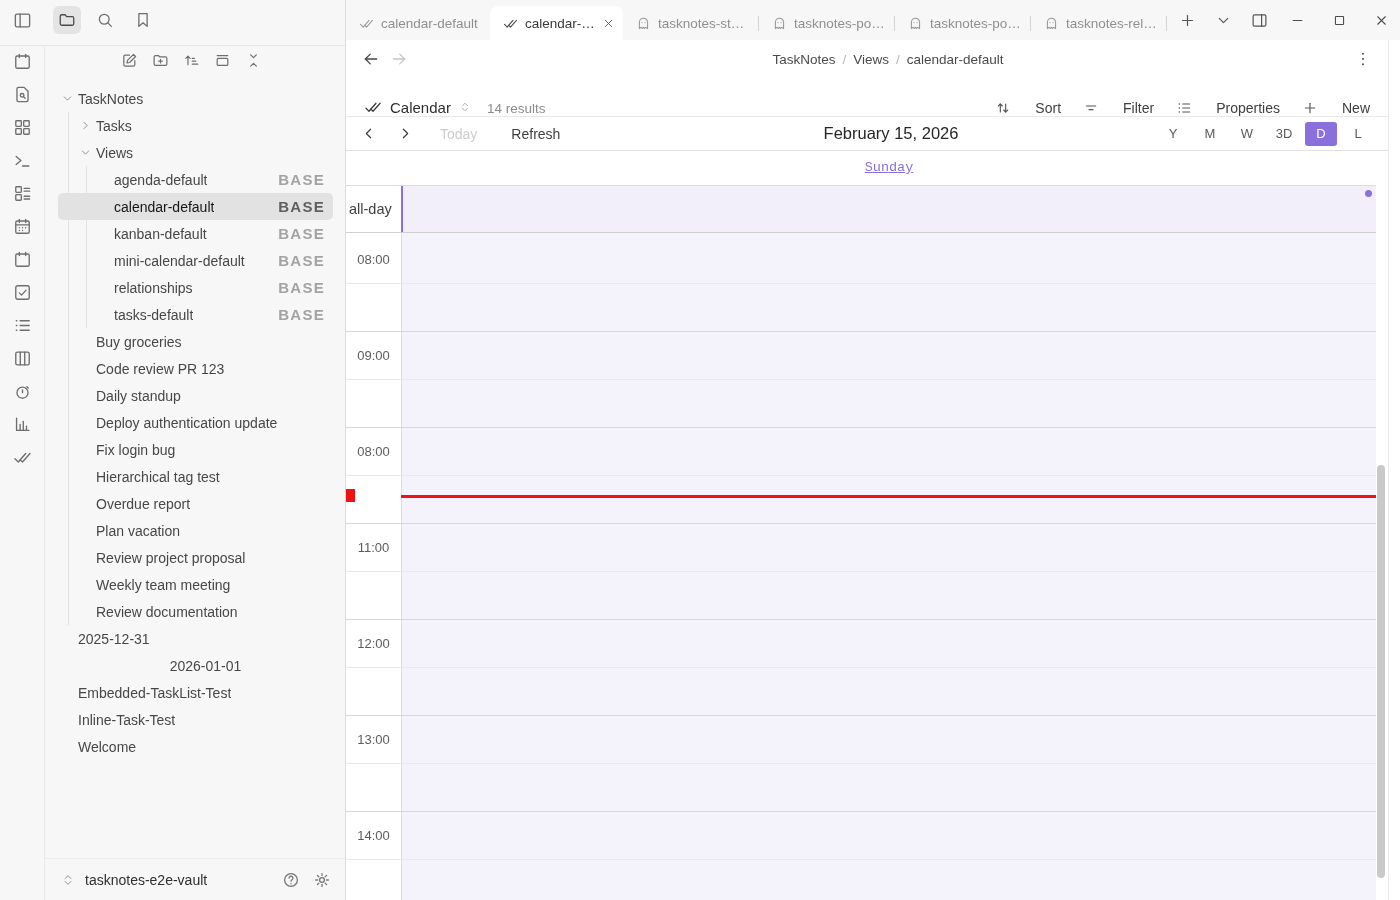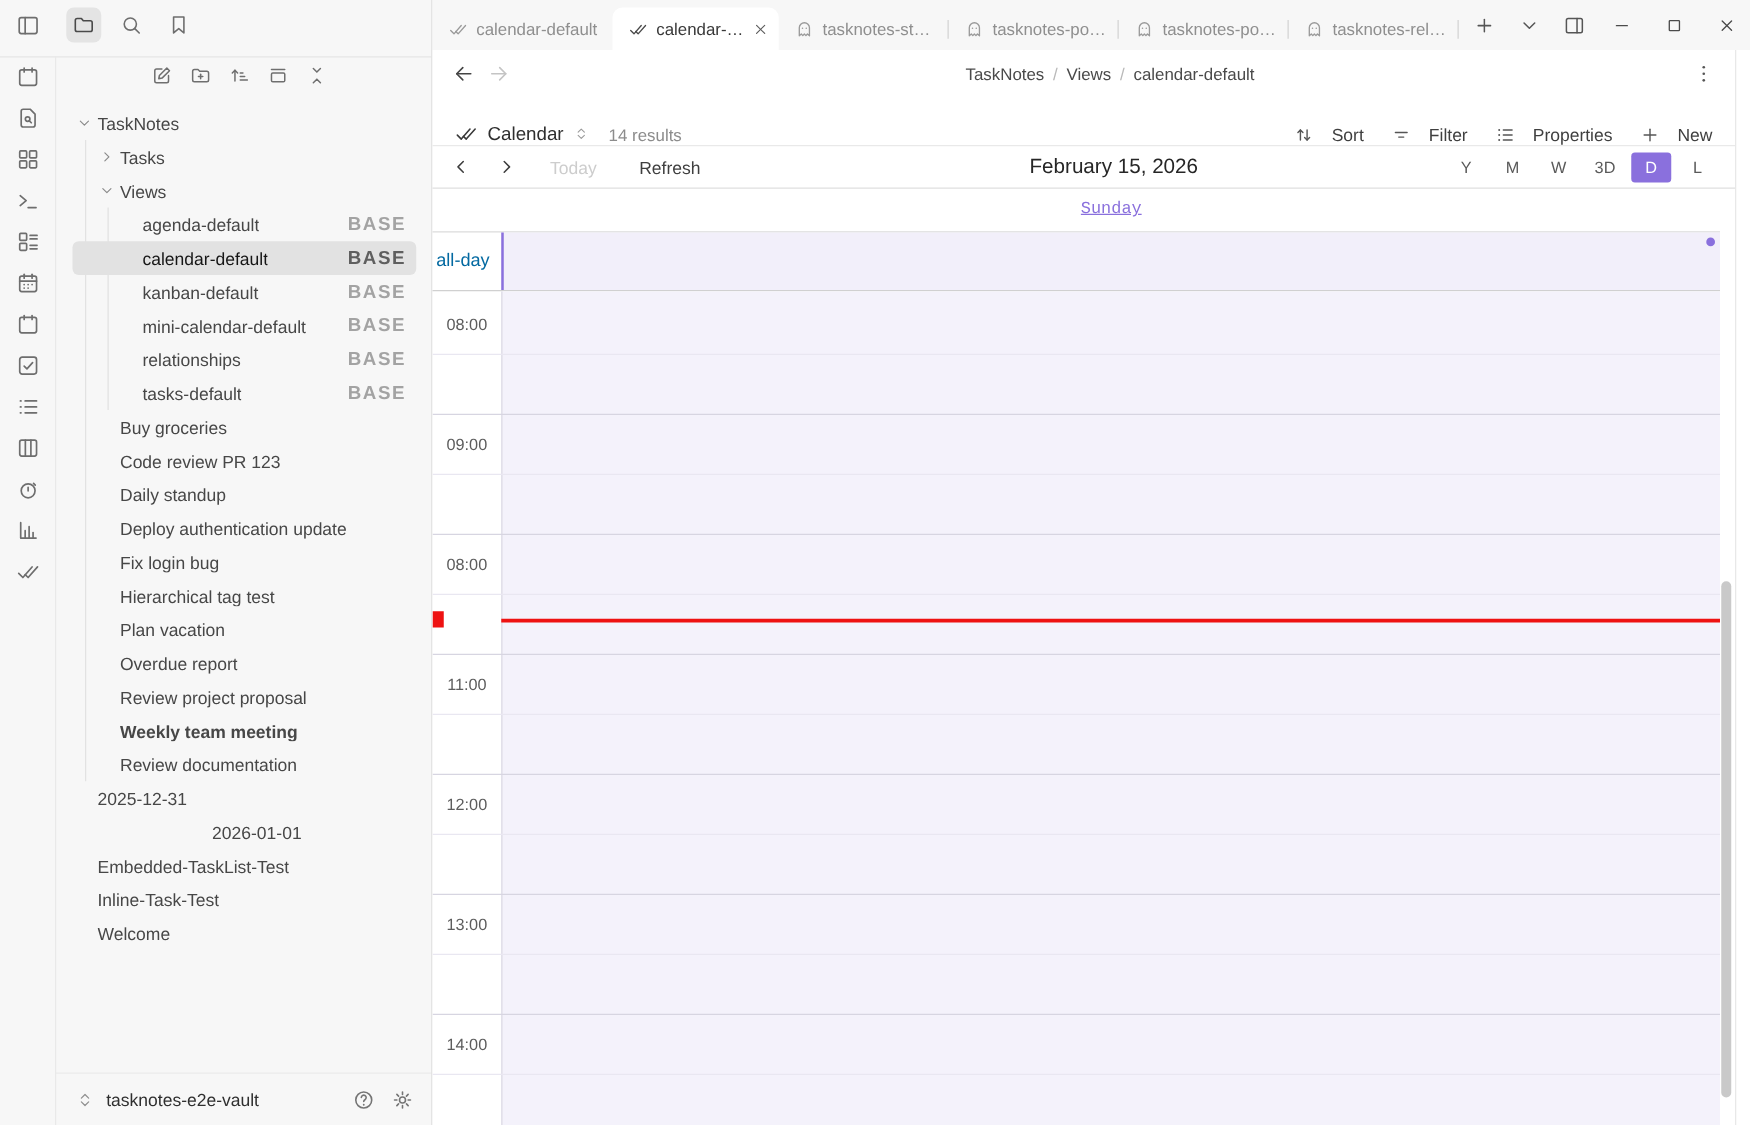--- a/index.html
+++ b/index.html
@@ -60,42 +60,42 @@
               display:flex;align-items:center;gap:7px;font-size:13.5px;color:#4a4a4a;white-space:nowrap;}
   .crumb-sep{color:#b9b9b9;}
   .more-btn{position:absolute;right:16px;top:10px;color:#555;}
 
   .view-toolbar{position:absolute;left:0;top:38px;width:100%;height:39px;border-bottom:1px solid #e9e9e9;
                 display:flex;align-items:flex-end;box-sizing:border-box;padding:0 18px;}
   .vt-left{display:flex;align-items:center;gap:8px;}
   .vt-title{font-size:15px;color:#2e2e2e;font-weight:500;}
   .vt-results{margin-left:16px;font-size:13.5px;color:#8c8c8c;}
   .vt-right{margin-left:auto;display:flex;align-items:center;gap:22px;}
-  .vt-action{display:flex;align-items:center;gap:14px;font-size:14px;color:#3f3f3f;cursor:default;}
+  .vt-action{display:flex;align-items:center;gap:24px;font-size:14px;color:#3f3f3f;cursor:default;}
 
   .cal-toolbar{position:absolute;left:0;top:77px;width:100%;height:34px;border-bottom:1px solid #e0e0e0;
                display:flex;align-items:center;box-sizing:border-box;padding:0 14px;}
   .cal-nav{display:flex;align-items:center;gap:20px;color:#3d3d3d;}
   .btn-today{margin-left:26px;font-size:14px;color:#cdcdcd;}
   .btn-refresh{margin-left:34px;font-size:14px;color:#3f3f3f;}
   .cal-title{position:absolute;left:545px;transform:translateX(-50%);font-size:16.5px;
              color:#262626;font-weight:500;white-space:nowrap;}
   .cal-views{margin-left:auto;display:flex;align-items:center;gap:5px;}
   .view-btn{min-width:22px;height:24px;padding:0 5px;display:flex;align-items:center;justify-content:center;
             font-size:13px;color:#5a5a5a;border-radius:3px;}
   .view-btn.active{color:#fff;}
 
   .day-header{position:absolute;left:0;top:111px;width:100%;height:34px;font-family:Liberation Mono, monospace;}
   .day-link{position:absolute;left:543px;top:9px;transform:translateX(-50%);
             font-size:13.5px;text-decoration:underline;}
 
   .allday{position:absolute;left:0;top:145px;width:1030px;height:48px;
           border-top:1px solid #dcdcdc;border-bottom:1px solid #d0d0d0;box-sizing:border-box;}
   .allday-label{position:absolute;left:3px;top:0;height:100%;display:flex;align-items:center;
-                font-size:14.5px;color:#0369a1;}
+                font-size:14.5px;color:#404040;}
   .allday-fill{position:absolute;left:55px;top:0;width:973px;height:46px;border-left:2px solid;}
   .allday-dot{position:absolute;right:4px;top:4px;width:7px;height:7px;border-radius:50%;}
 
   .grid{position:absolute;left:0;top:193px;width:1030px;height:667px;overflow:hidden;}
   .grid-content{position:absolute;left:55px;top:0;width:975px;height:100%;}
   .grid-vline{position:absolute;left:55px;top:0;width:1px;height:100%;background:#dbd9e4;}
   .hline{position:absolute;left:0;width:1030px;height:1px;}
   .hour-label{position:absolute;left:0;width:55px;height:28px;display:flex;align-items:center;
               justify-content:center;font-size:13px;color:#5d5d5d;}
   .now-line{position:absolute;left:55px;width:975px;height:2.5px;}
@@ -357,31 +357,31 @@
         <div class="trow" style="padding-left: 21px;">
           <span class="twisty"></span>
           <span class="tlabel">Fix login bug</span>
         </div>
         <div class="trow" style="padding-left: 21px;">
           <span class="twisty"></span>
           <span class="tlabel">Hierarchical tag test</span>
         </div>
         <div class="trow" style="padding-left: 21px;">
           <span class="twisty"></span>
+          <span class="tlabel">Overdue report</span>
+        </div>
+        <div class="trow" style="padding-left: 21px;">
+          <span class="twisty"></span>
           <span class="tlabel">Plan vacation</span>
         </div>
         <div class="trow" style="padding-left: 21px;">
           <span class="twisty"></span>
-          <span class="tlabel">Overdue report</span>
-        </div>
-        <div class="trow" style="padding-left: 21px;">
-          <span class="twisty"></span>
           <span class="tlabel">Review project proposal</span>
         </div>
-        <div class="trow" style="padding-left: 21px; font-weight: bold;">
+        <div class="trow" style="padding-left: 21px;">
           <span class="twisty"></span>
           <span class="tlabel">Weekly team meeting</span>
         </div>
         <div class="trow" style="padding-left: 21px;">
           <span class="twisty"></span>
           <span class="tlabel">Review documentation</span>
         </div>
         <div class="trow" style="padding-left: 3px;">
           <span class="twisty"></span>
           <span class="tlabel">2025-12-31</span>

